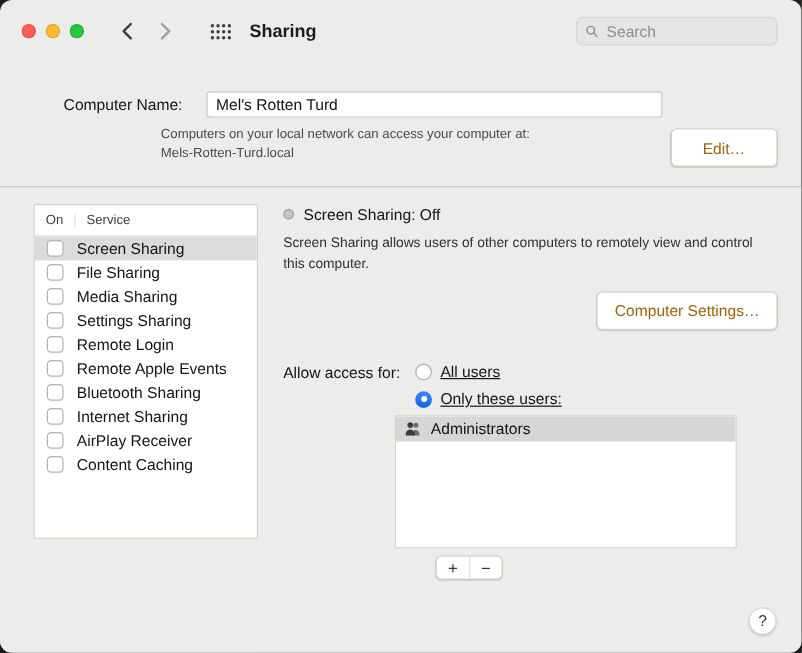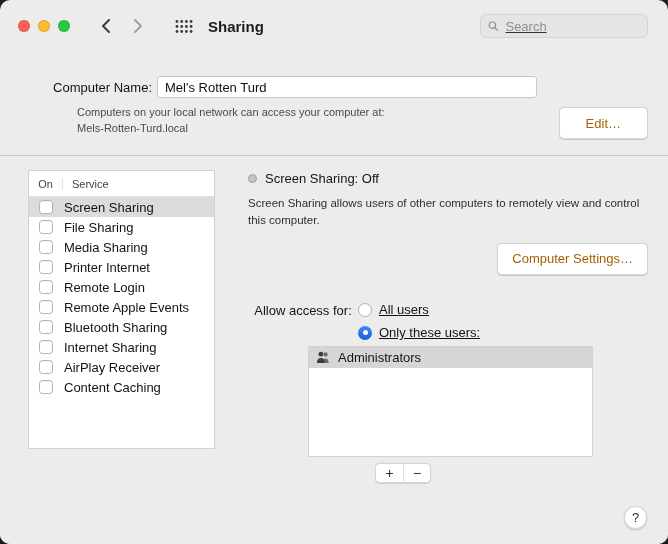--- a/index.html
+++ b/index.html
@@ -41,36 +41,36 @@
     margin-left: auto;
     width: 168px; height: 24px; box-sizing: border-box;
     background: #e7e5e4;
     border: 1px solid #d6d4d3;
     border-radius: 6px;
     display: flex; align-items: center; gap: 5px;
     padding: 0 7px;
   }
   .search input {
     border: none; outline: none; background: transparent;
-    width: 100%; font-size: 13px; color: #333; font-family: inherit; text-decoration: underline;
+    width: 100%; font-size: 13px; color: #333; font-family: inherit;
   }
   .search input::placeholder { color: #8f8e8e; }
 
   
   .cn-section { height: 103px; box-sizing: border-box; padding: 24px 20px 0 20px; }
   .cn-row { display: flex; align-items: center; }
-  .cn-label { width: 132px; text-align: right; margin-right: 5px; }
+  .cn-label { width: 132px; text-align: right; margin-right: 20px; }
   .cn-input {
     width: 380px; height: 22px; box-sizing: border-box;
     border: 1px solid #c8c7c6; border-radius: 3px;
     padding: 0 7px; font-size: 13px; font-family: inherit;
     background: #fff; color: #111; outline: none;
   }
   .cn-help-row { display: flex; margin-top: 7px; }
-  .cn-help { margin-left: 57px; flex: 1; font-size: 11px; color: #4a4a4a; line-height: 1.45; }
+  .cn-help { margin-left: 114px; flex: 1; font-size: 11px; color: #4a4a4a; line-height: 1.45; }
 
   .btn {
     font-family: inherit; font-size: 13px; color: #a16207;
     background: #fff;
     border: 1px solid rgba(0,0,0,.17);
     border-radius: 5px;
     height: 32px; box-sizing: border-box;
     padding: 1px 14px;
     box-shadow: 0 0.5px 1px rgba(0,0,0,.15);
     cursor: default;
@@ -103,43 +103,43 @@
   .svc-row { height: 20px; display: flex; align-items: center; }
   .svc-row.selected { background: #dcdbda; }
   .cb {
     width: 14px; height: 14px; box-sizing: border-box;
     background: #fff; border: 1px solid #b4b3b2; border-radius: 3.5px;
     margin: 0 11px 0 10px;
     box-shadow: inset 0 1px 1px rgba(0,0,0,.04);
   }
 
   
-  .detail { position: absolute; left: 248px; top: 0; right: 20px; }
+  .detail { position: absolute; left: 236px; top: 0; right: 20px; }
   .status-row { display: flex; align-items: center; gap: 8px; margin-top: 15px; }
   .status-dot {
     width: 9px; height: 9px; border-radius: 50%; box-sizing: border-box;
     background: #c6c5c4; border: 1px solid #9e9d9c;
   }
   .desc { margin-top: 9px; font-size: 11.5px; line-height: 1.5; color: #2e2e2e; max-width: 418px; }
   .settings-row { display: flex; justify-content: flex-end; margin-top: 13px; }
 
   .allow-row { display: flex; margin-top: 27px; }
-  .allow-label { width: 110px; padding-top: 1px; text-align: center; }
+  .allow-label { width: 110px; padding-top: 1px; }
   .radio-col { display: flex; flex-direction: column; gap: 7px; }
   .radio-row { display: flex; align-items: center; gap: 7px; height: 16px; text-decoration: underline; }
   .radio { width: 14px; height: 14px; border-radius: 50%; box-sizing: border-box; position: relative; }
   .radio.off { background: #fff; border: 1px solid #b4b3b2; box-shadow: inset 0 1px 1px rgba(0,0,0,.04); }
   .radio.on  { background: linear-gradient(#3d87f5, #1663e0); }
   .radio.on::after {
     content: ""; position: absolute; left: 4.5px; top: 4.5px;
     width: 5px; height: 5px; border-radius: 50%; background: #fff;
   }
 
   .users-box {
-    margin-left: 60px; margin-top: 5px;
+    margin-left: 93px; margin-top: 5px;
     width: 285px; height: 111px; box-sizing: border-box;
     background: #fff; border: 1px solid #d2d1d0;
     overflow: hidden;
     text-align: right;
   }
   .user-row {
     height: 21px; display: flex; align-items: center; gap: 7px;
     padding-left: 7px; background: #d6d5d8;
   }
   .pm-row { margin-left: 127px; margin-top: 6px; }
@@ -249,21 +249,21 @@
       <div class="svc-row">
         <span class="cb"></span>
         <span>File Sharing</span>
       </div>
       <div class="svc-row">
         <span class="cb"></span>
         <span>Media Sharing</span>
       </div>
       <div class="svc-row">
         <span class="cb"></span>
-        <span>Printer Internet</span>
+        <span>Settings Sharing</span>
       </div>
       <div class="svc-row">
         <span class="cb"></span>
         <span>Remote Login</span>
       </div>
       <div class="svc-row">
         <span class="cb"></span>
         <span>Remote Apple Events</span>
       </div>
       <div class="svc-row">

